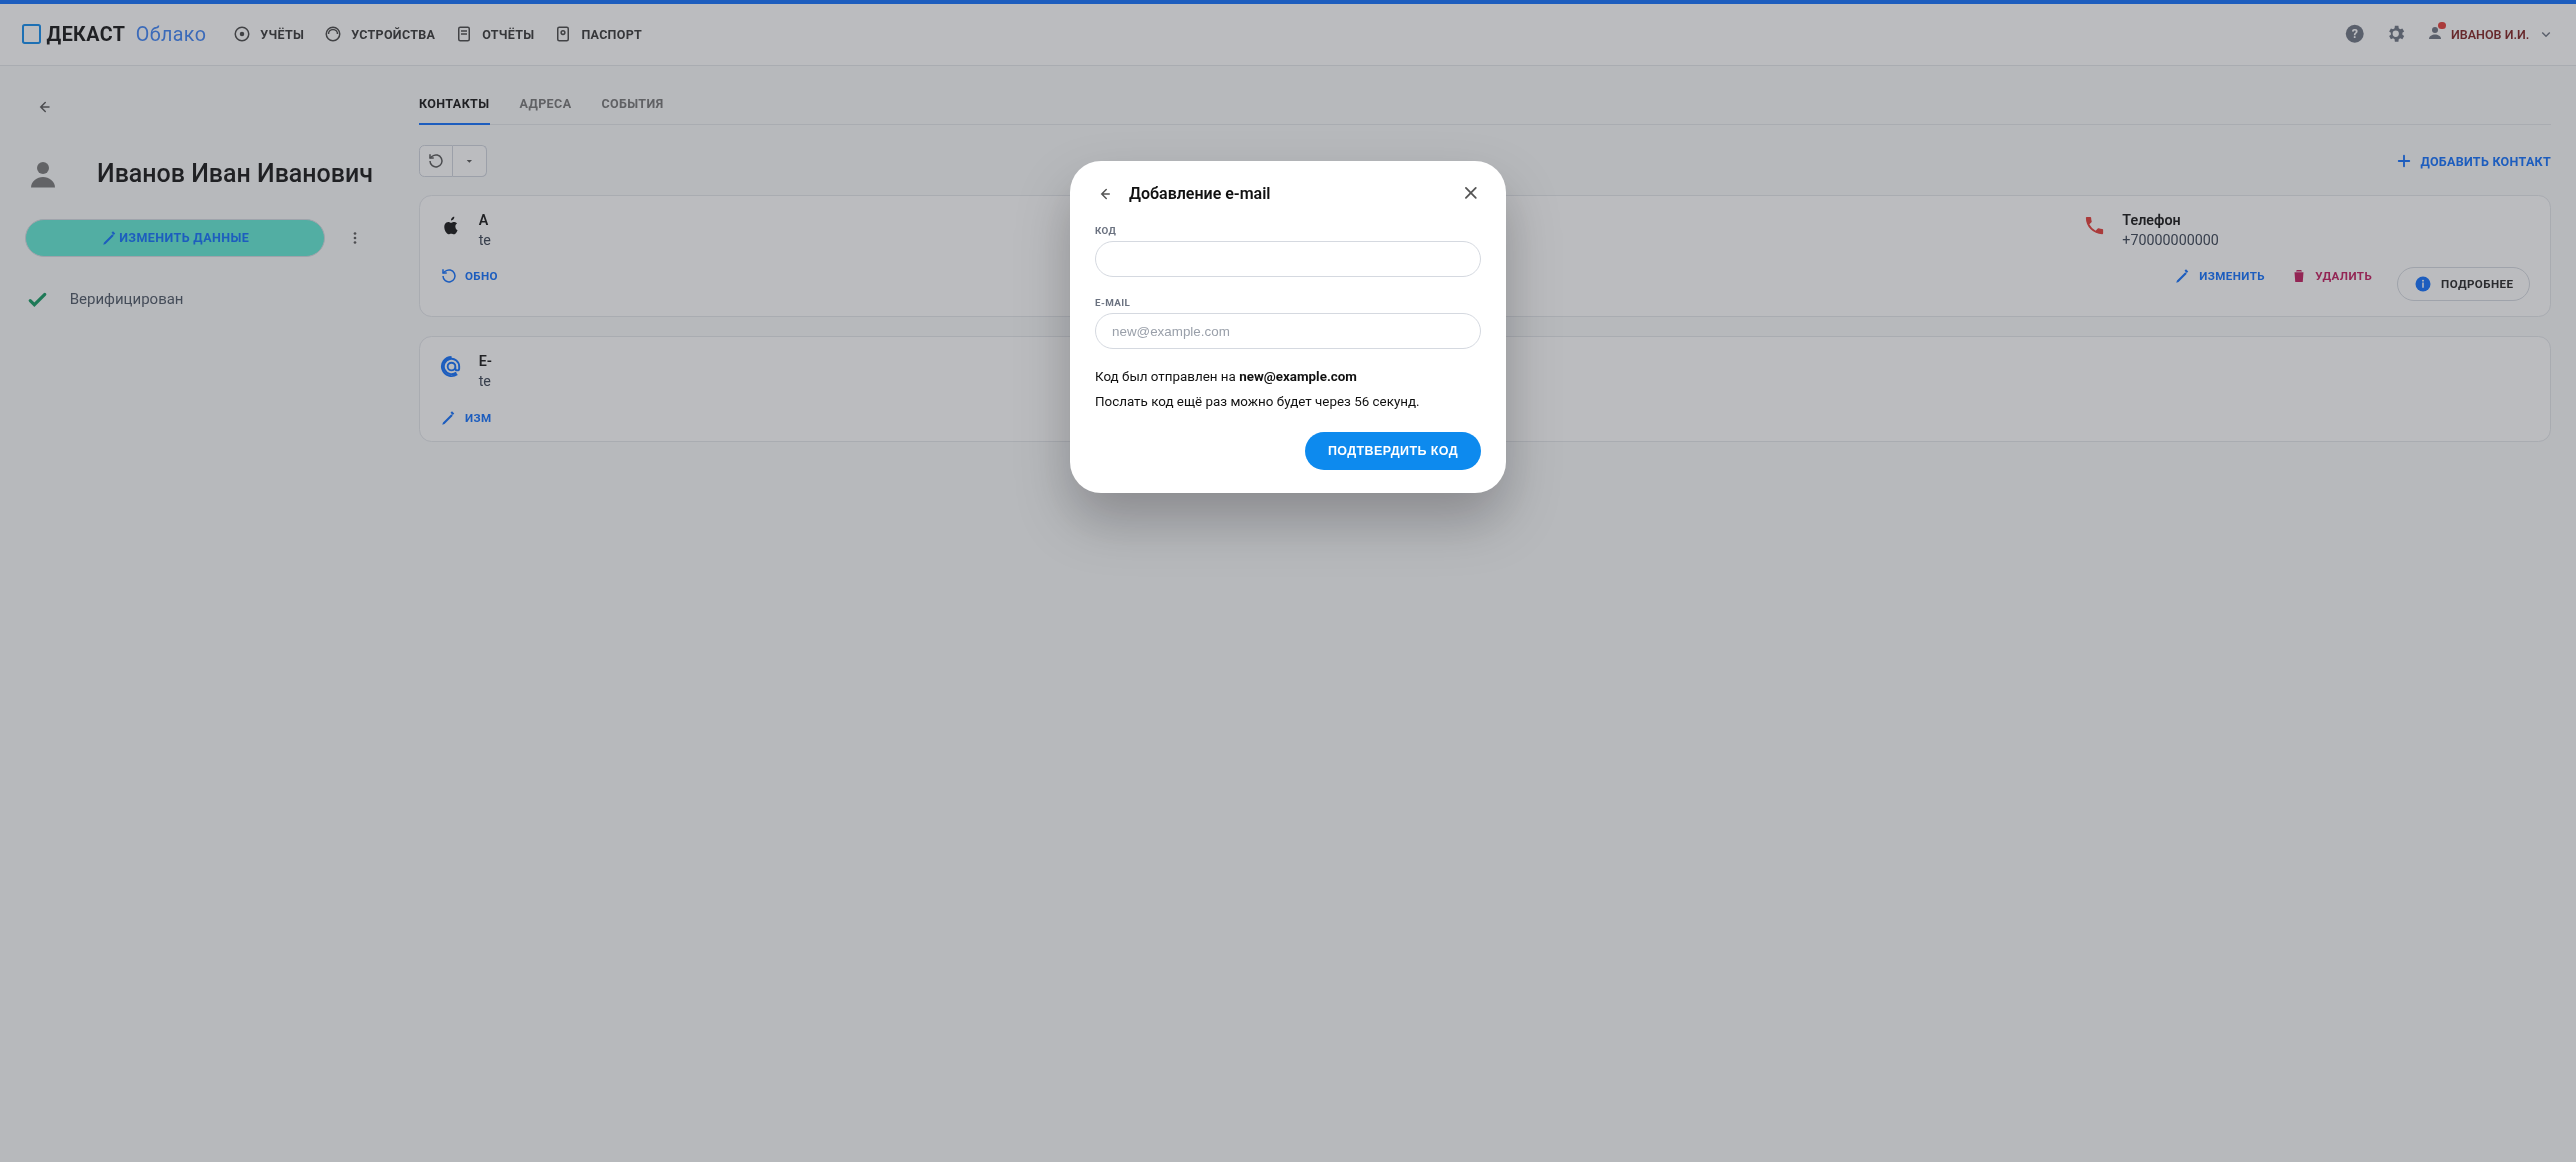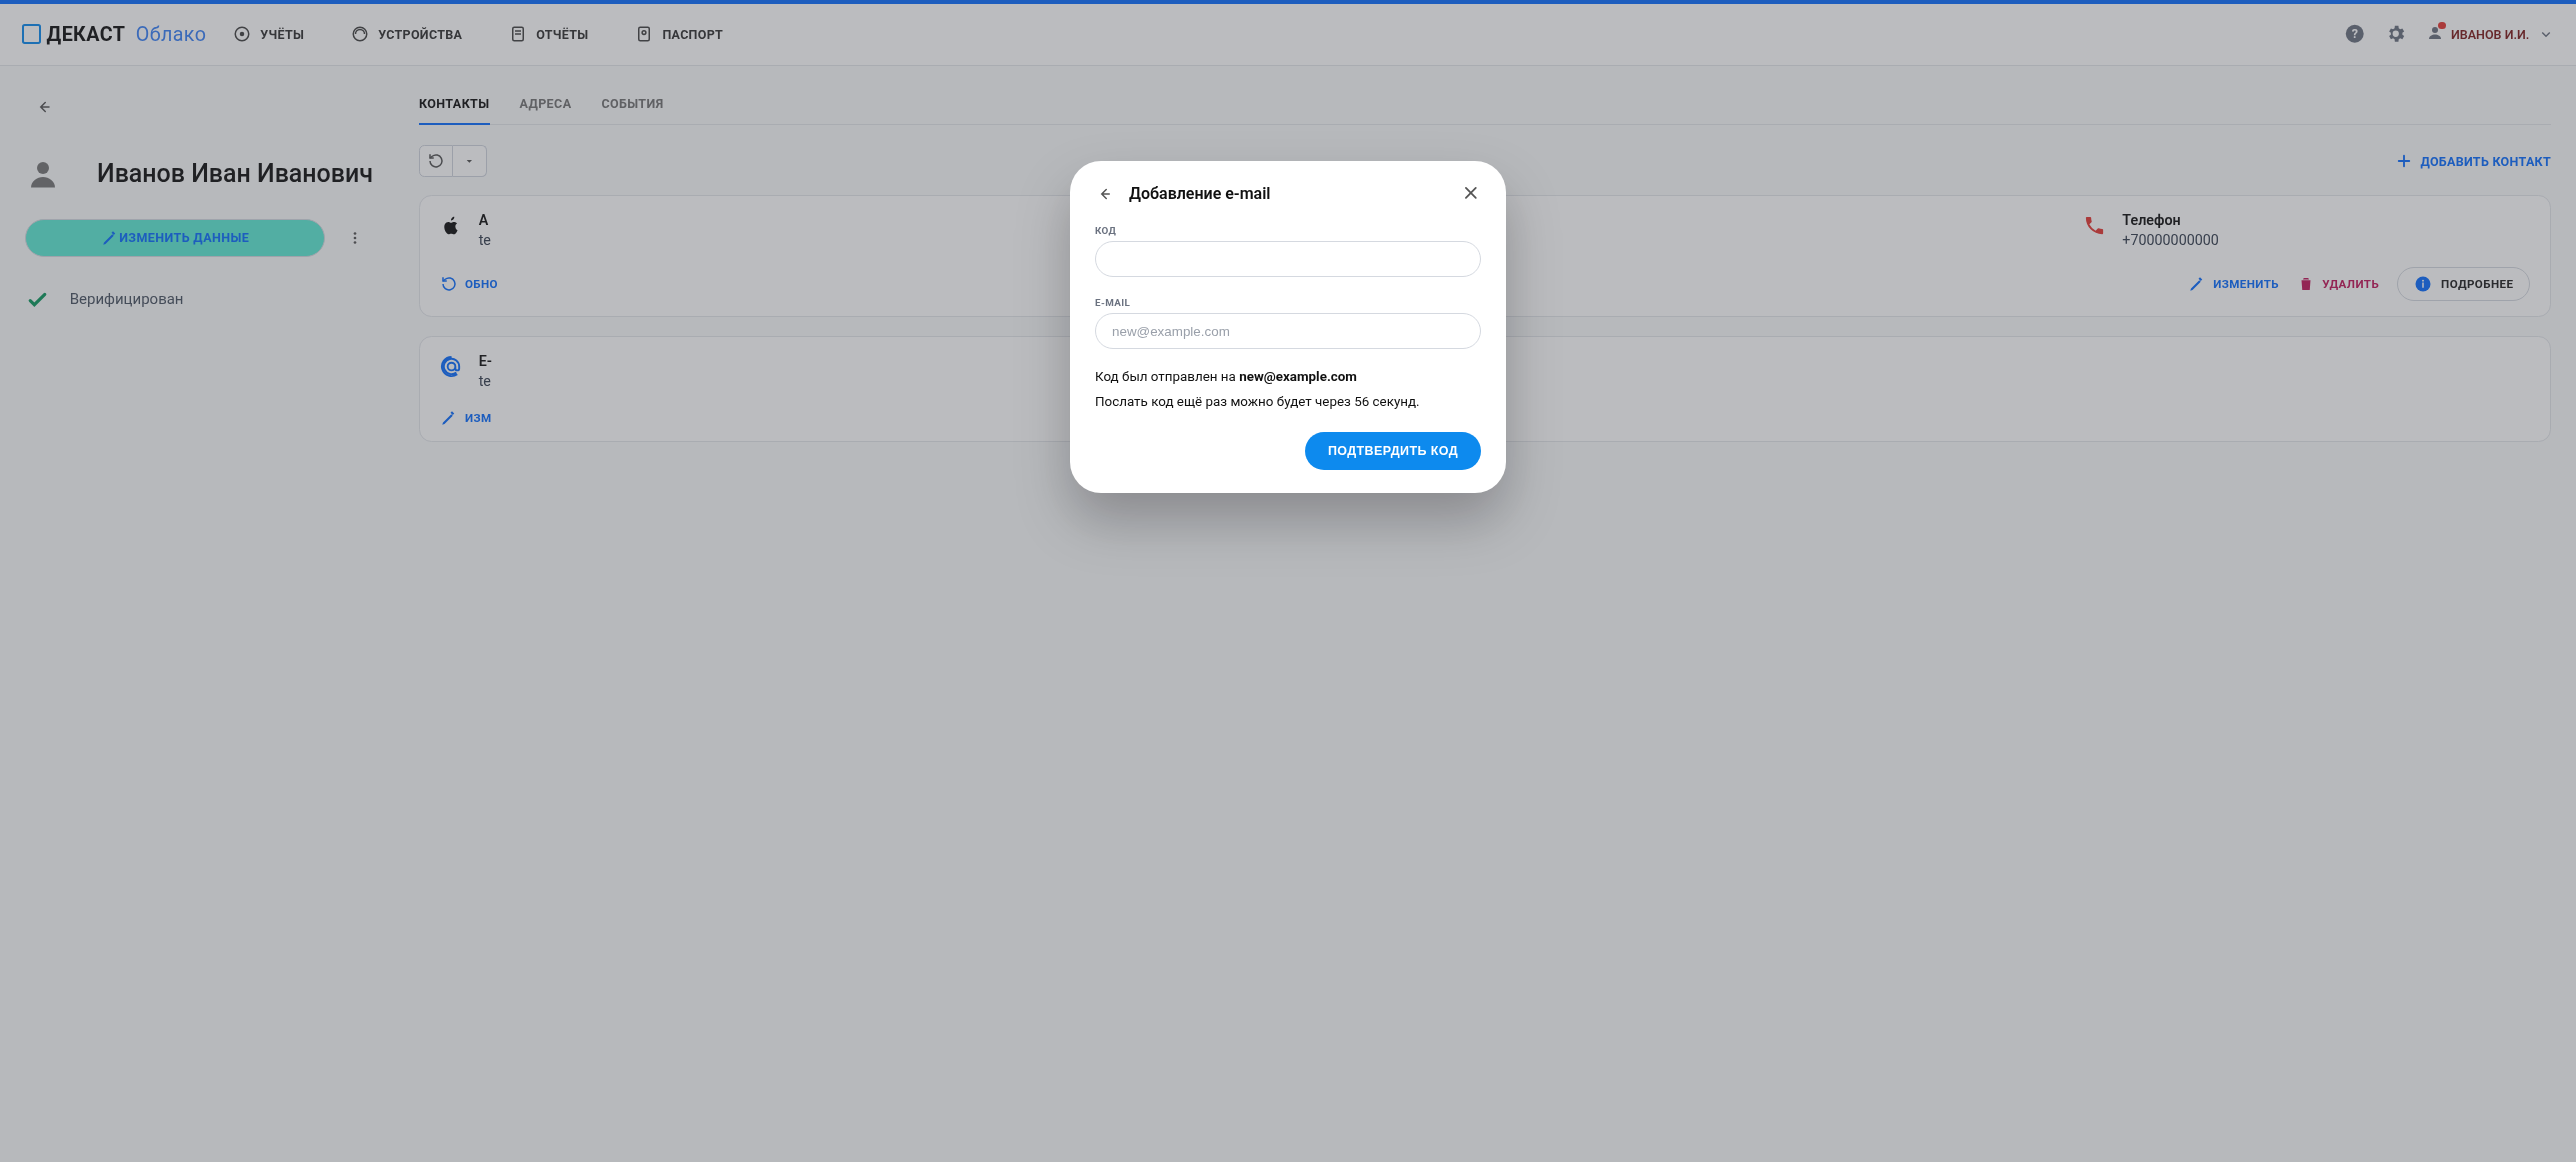--- a/index.html
+++ b/index.html
@@ -7,21 +7,21 @@
 body { background: #f9fafb; overflow: hidden; }
 
 .topbar-highlight { height: 3.6px; background: #0d6efd; width: 100%; }
 .topbar {
   height: 62px; background: #fff; border-bottom: 0.9px solid #e3e6ea;
   display: flex; align-items: center; padding: 0 21.5px; gap: 27px;
 }
 .brand { display: flex; align-items: center; gap: 5.4px; font-weight: 700; font-size: 19.7px; color: #111; letter-spacing: 0.4px; }
 .brand .logo-box { width: 19.7px; height: 19.7px; border: 2.7px solid #0d8aee; border-radius: 2.7px; position: relative; }
 .brand .cloud { color: #3b82f6; font-weight: 400; margin-left: 5px; }
-.nav { display: flex; gap: 47px; align-items: center; }
+.nav { display: flex; gap: 20px; align-items: center; }
 .nav-item { display: flex; align-items: center; gap: 9px; font-size: 12.5px; font-weight: 700; color: #333; cursor: pointer; letter-spacing: 0.3px; }
 .topbar-right { margin-left: auto; display: flex; align-items: center; gap: 19.7px; }
 .ic { width: 21.5px; height: 21.5px; fill: #6b7280; }
 .user-chip { display: flex; align-items: center; gap: 7.2px; font-size: 12.5px; font-weight: 600; color: #7f1d1d; cursor: pointer; }
 .badge-dot { position: relative; }
 .badge-dot::after { content: ""; position: absolute; top: -1.8px; right: -1.8px; width: 7.2px; height: 7.2px; background: #e53935; border-radius: 50%; }
 
 .main { display: flex; padding: 23px 25px; gap: 45px; }
 .left { width: 349px; flex-shrink: 0; }
 .back-btn { width: 36px; height: 36px; display: flex; align-items: center; justify-content: center; cursor: pointer; }
@@ -60,21 +60,21 @@
   border: 0.9px solid #e3e6ea; border-radius: 12.5px; background: #fff; padding: 16px 19.7px 14.3px 19.7px;
 }
 .card-top { display: flex; gap: 36px; }
 .contact { display: flex; gap: 16px; align-items: flex-start; flex: 1; min-width: 0; }
 .contact .cicon { width: 23px; height: 23px; fill: #111; flex-shrink: 0; margin-top: 1.8px; }
 .contact .cicon.blue { fill: #0d6efd; }
 .contact .cicon.red { fill: #e53935; }
 .contact-info { display: flex; flex-direction: column; gap: 3.6px; min-width: 0; }
 .contact-title { font-size: 14.3px; font-weight: 600; color: #111; }
 .contact-sub { font-size: 14.3px; color: #374151; }
-.card-actions { display: flex; gap: 18px; margin-top: 19.7px; align-items: center; }
+.card-actions { display: flex; gap: 25px; margin-top: 19.7px; align-items: flex-start; }
 .act { display: flex; align-items: center; gap: 7.2px; font-size: 11.6px; font-weight: 700; letter-spacing: 0.4px; cursor: pointer; }
 .act.blue { color: #0d6efd; }
 .act.red { color: #c2185b; }
 .act-spacer { margin-left: auto; }
 .detail-chip {
   height: 34px; border: 0.9px solid #d5d9e0; border-radius: 894px; padding: 0 16px;
   display: flex; align-items: center; gap: 9px; font-size: 11.6px; font-weight: 700; letter-spacing: 0.4px; color: #222; cursor: pointer;
 }
 
 

